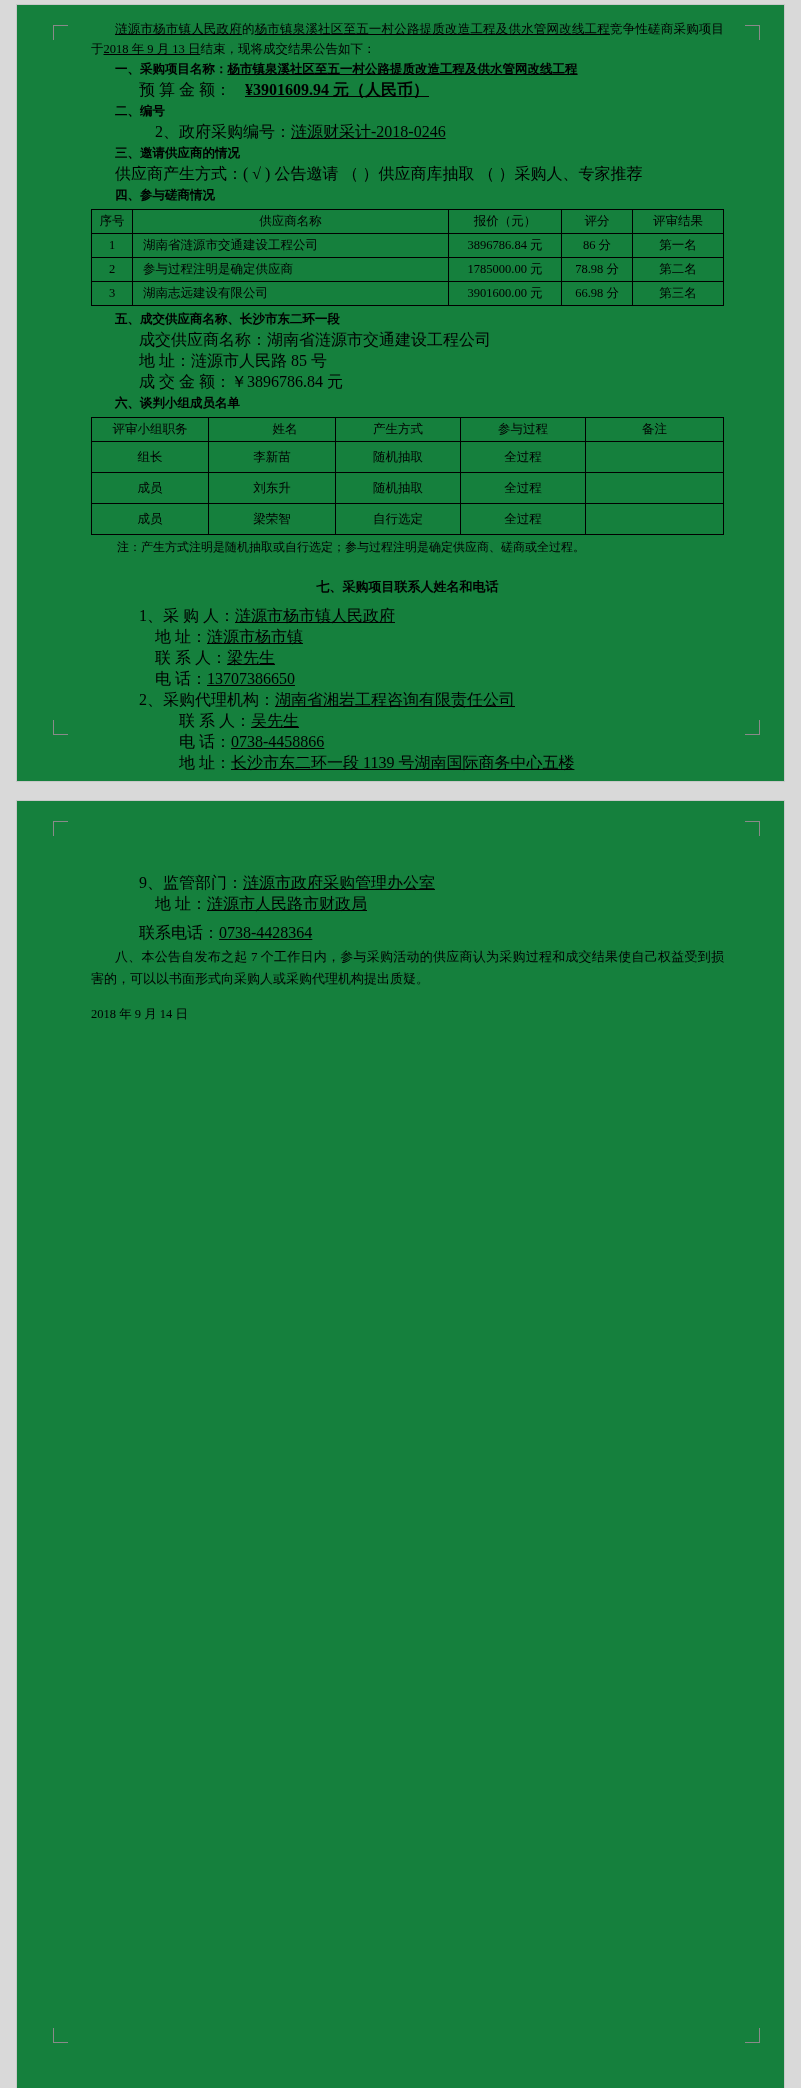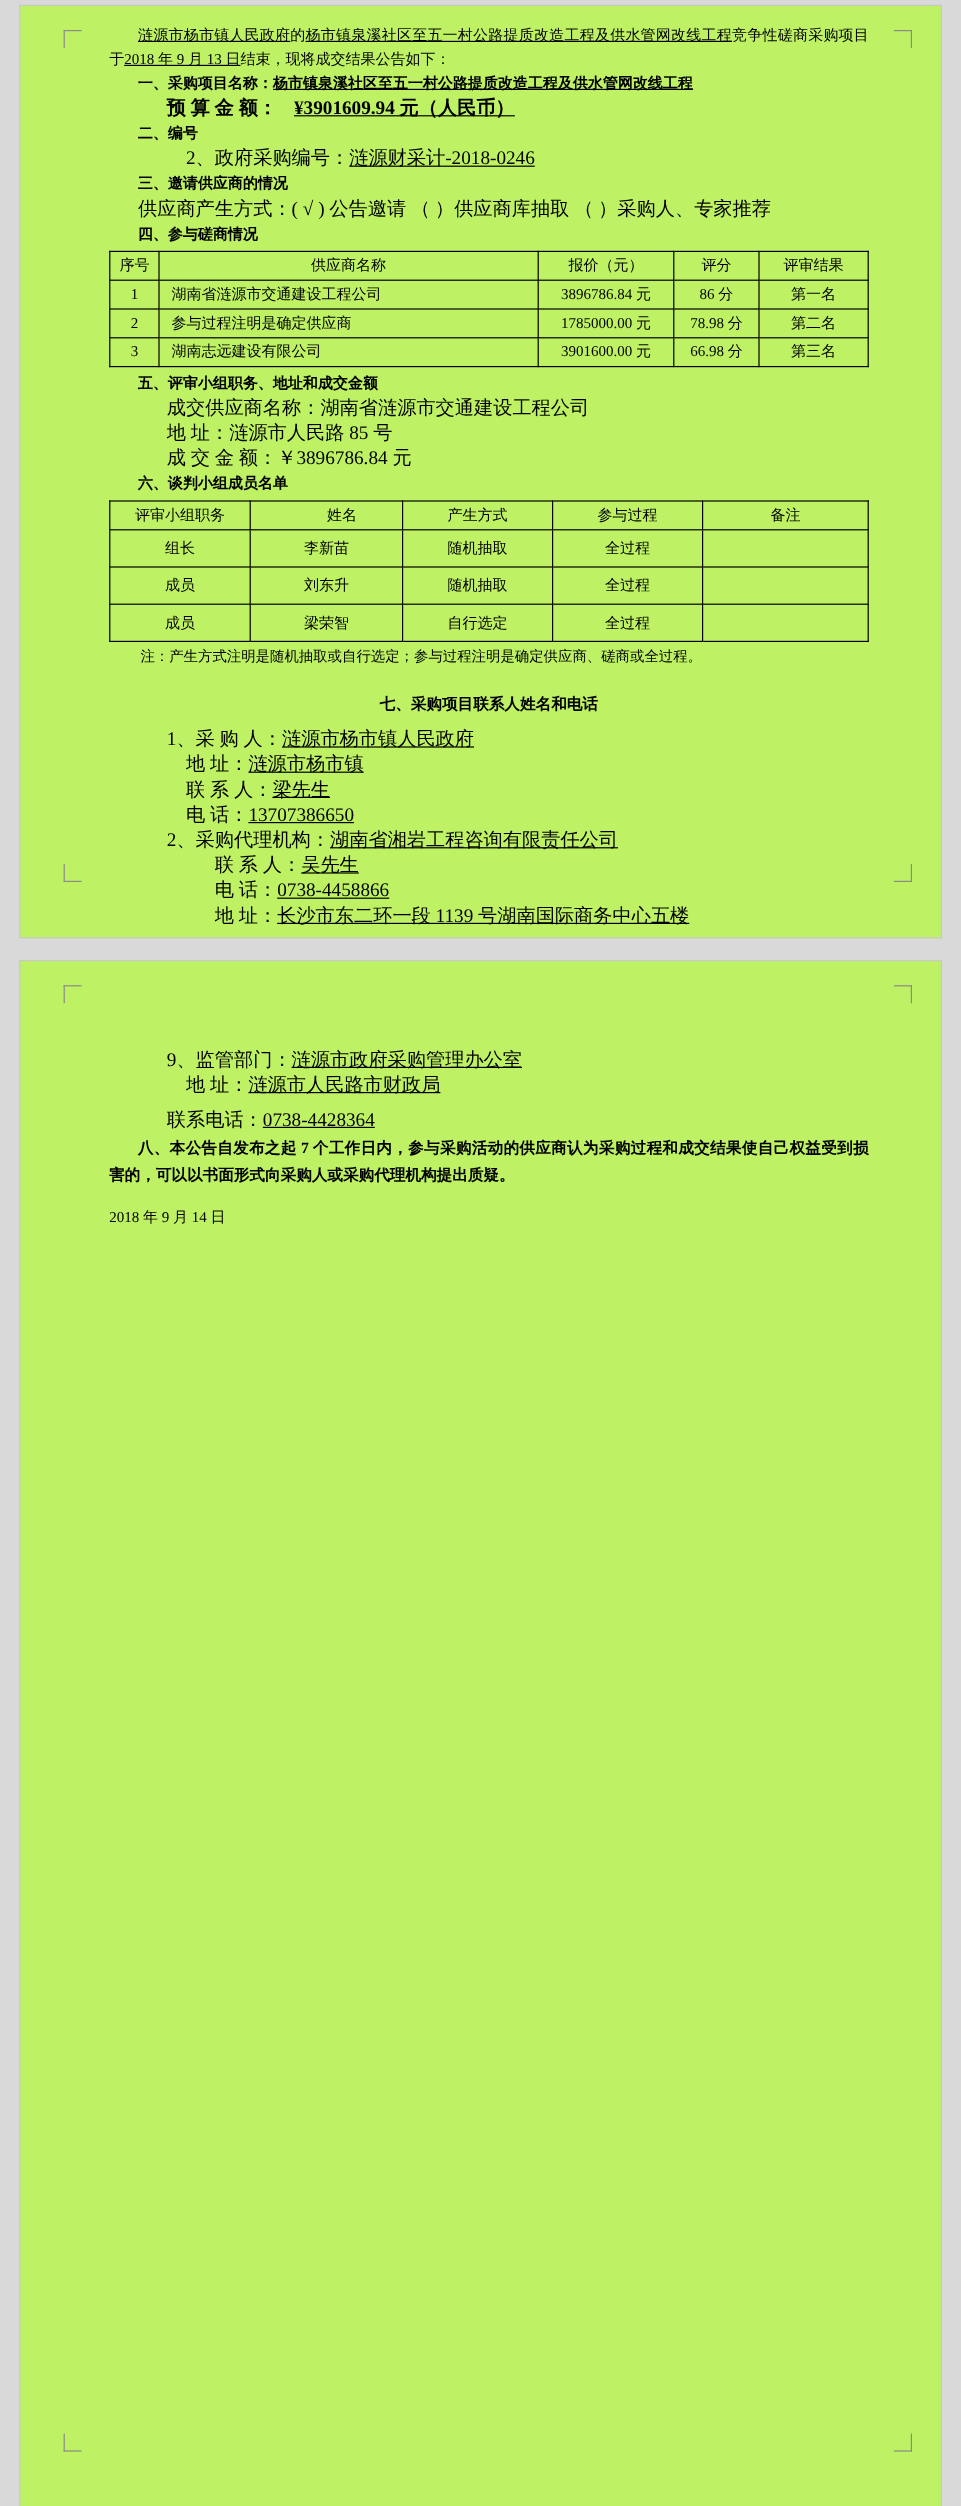--- a/index.html
+++ b/index.html
@@ -9,21 +9,21 @@
     font-family: "Liberation Serif", "DejaVu Serif", serif;
   }
   #root {
     width: 801px;
     min-height: 2088px;
     position: relative;
     background: #d9d9d9;
   }
   .page {
     position: relative;
-    background: #bef264;
+    background: #15803d;
     margin: 0 auto;
     width: 769px;
     box-sizing: border-box;
     border: 1px solid #c8c8c8;
   }
   .page1 { height: 778px; margin-top: 4px; }
   .page2 { height: 1290px; margin-top: 18px; }
 
   
   .crop {
@@ -43,21 +43,21 @@
     top: 14px;
   }
 
   p, div.line {
     margin: 0;
     font-size: 12.5px;
     line-height: 20px;
     color: #000;
   }
   .u { text-decoration: underline; }
-  .b { font-weight: bold; }
+  .b { font-weight: normal; }
   .indent1 { text-indent: 24px; }
   .indent2 { padding-left: 24px; }
   .indent3 { padding-left: 48px; }
   .indent4 { padding-left: 64px; }
   .sec {
     font-weight: bold;
     font-size: 12.5px;
     line-height: 21px;
     padding-left: 24px;
   }
@@ -158,21 +158,21 @@
           <tr>
             <td>3</td>
             <td class="nm">湖南志远建设有限公司</td>
             <td>3901600.00 元</td>
             <td>66.98 分</td>
             <td>第三名</td>
           </tr>
         </tbody>
       </table>
 
-      <div class="sec">五、评审小组职务、地址和成交金额</div>
+      <div class="sec">五、成交供应商名称、长沙市东二环一段</div>
 
       <div class="indent3"><span>成交供应商名称：</span><span>湖南省涟源市交通建设工程公司</span></div>
 
       <div class="indent3"><span class="k">地        址：</span><span>涟源市人民路 85 号</span></div>
 
       <div class="indent3"><span class="k">成 交 金 额：</span><span>￥3896786.84 元</span></div>
 
       <div class="sec">六、谈判小组成员名单</div>
 
       <table class="tbl t2">

